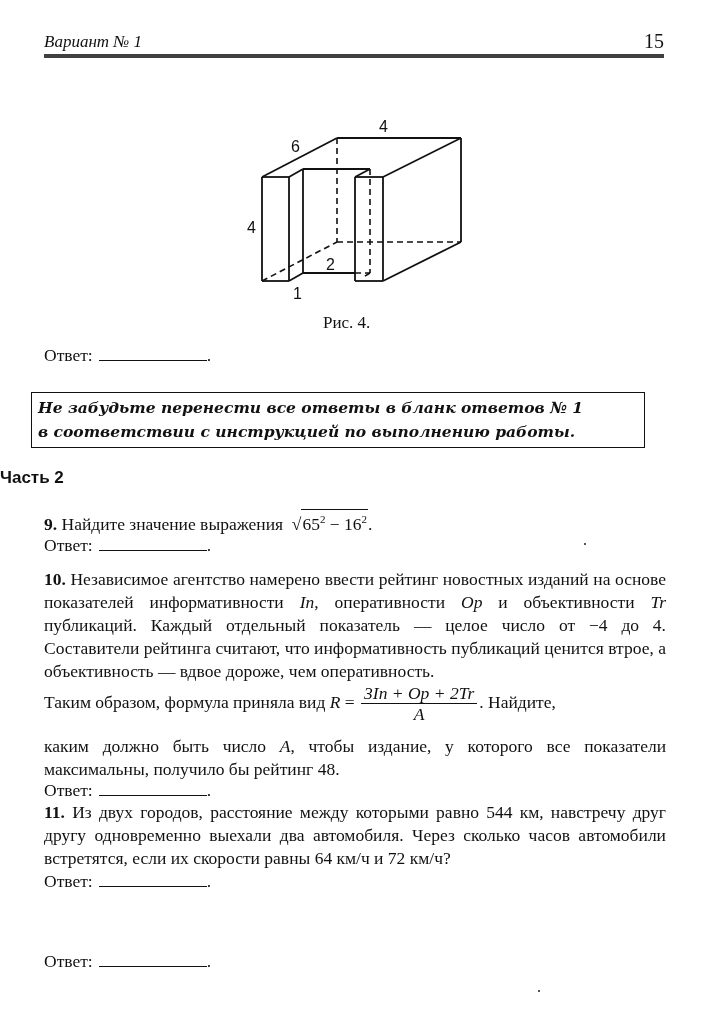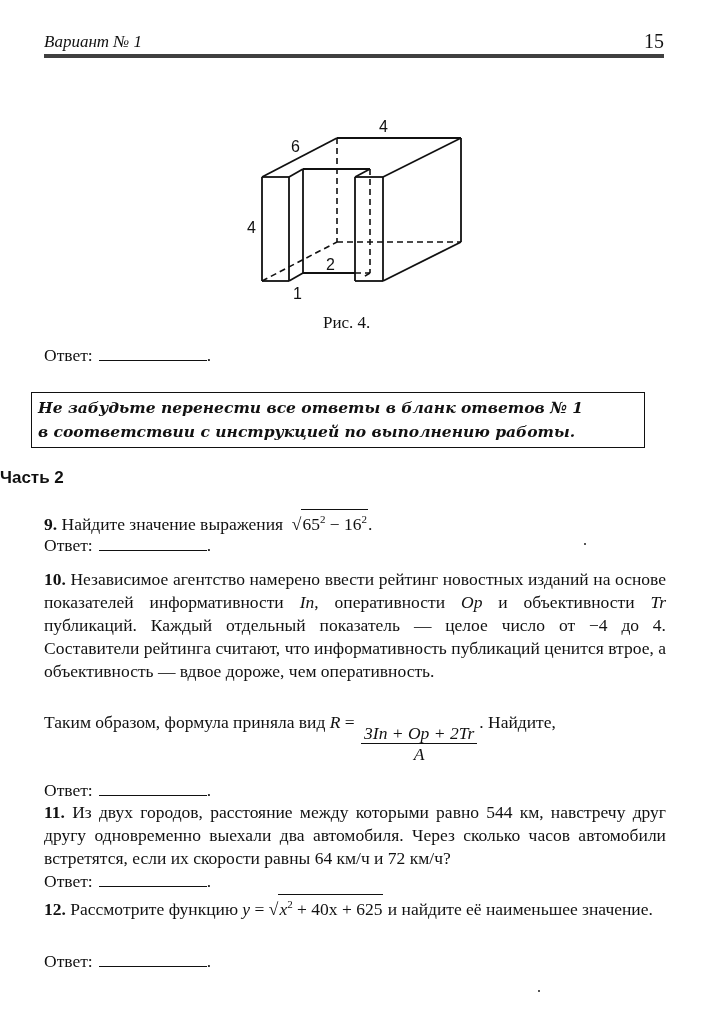--- a/index.html
+++ b/index.html
@@ -21,21 +21,21 @@
             font-family: "DejaVu Serif", serif; font-size: 15.5px; line-height: 24px;
             padding: 3px 6px; box-sizing: border-box; }
   .part-title { position: absolute; left: 0; width: 701px; top: 468px; text-align: left;
                 font-family: "Liberation Sans", sans-serif; font-weight: bold; font-size: 17px; }
   .caption { position: absolute; left: 323px; top: 313px; font-size: 17px; }
   .fig { position: absolute; left: 240px; top: 110px; }
   .fig text { font-family: "Liberation Sans", sans-serif; font-size: 16px; fill: #111; }
   .math { font-style: italic; }
   .sqrt { display: inline-block; border-top: 1.3px solid #111; padding: 0 1px; line-height: 18px; }
   .frac { display: inline-block; vertical-align: middle; text-align: center; margin: 0 2px; }
-  .frac .numr { display: block; border-bottom: 1.3px solid #111; padding: 0 3px; font-style: italic; line-height: 20px; margin-top: 40px; }
+  .frac .numr { display: block; border-bottom: 1.3px solid #111; padding: 0 3px; font-style: italic; line-height: 20px; }
   .frac .den { display: block; font-style: italic; line-height: 20px; }
   sup { font-size: 11px; }
   .speck { position: absolute; width: 2px; height: 2px; background: #555; }
 </style>
 </head>
 <body>
 
 <div class="page">
 
   <div class="header">
@@ -104,35 +104,34 @@
     <span>Ответ:</span><span class="blank"></span>.
   </div>
 
   <div class="p" style="top:568px;">
     <span class="num">10.</span>
     <span>Независимое агентство намерено ввести рейтинг новостных изданий на основе показателей информативности </span><span class="math">In</span><span>, оперативности </span><span class="math">Op</span><span> и объективности </span><span class="math">Tr</span><span> публикаций. Каждый отдельный показатель — целое число от −4 до 4. Составители рейтинга считают, что информативность публикаций ценится втрое, а объективность — вдвое дороже, чем оперативность.</span>
   </div>
   <div class="p" style="top:683px; line-height:24px;">
     <span>Таким образом, формула приняла вид </span><span class="math">R</span><span> = </span><span class="frac"><span class="numr">3In + Op + 2Tr</span><span class="den">A</span></span><span>. Найдите,</span>
   </div>
+  <div class="p" style="top:735px;">
+    <span>каким должно быть число </span><span class="math">A</span><span>, чтобы издание, у которого все показатели максимальны, получило бы рейтинг 48.</span>
+  </div>
   <div class="ans" style="top:780px;">
     <span>Ответ:</span><span class="blank"></span>.
   </div>
 
   <div class="p" style="top:801px;">
     <span class="num">11.</span>
     <span>Из двух городов, расстояние между которыми равно 544 км, навстречу друг другу одновременно выехали два автомобиля. Через сколько часов автомобили встретятся, если их скорости равны 64 км/ч и 72 км/ч?</span>
   </div>
   <div class="ans" style="top:871px;">
     <span>Ответ:</span><span class="blank"></span>.
   </div>
 
-  <div class="p" style="top:894px;">
-    <span class="num">12.</span>
-    <span>Рассмотрите функцию </span><span class="math">y</span><span> = </span>√<span class="sqrt"><span class="math">x</span><sup>2</sup><span> + 40x + 625</span></span><span> и найдите её наименьшее значение.</span>
-  </div>
   <div class="ans" style="top:951px;">
     <span>Ответ:</span><span class="blank"></span>.
   </div>
 
   <div class="speck" style="left:584px; top:543px;"></div>
   <div class="speck" style="left:538px; top:990px;"></div>
 </div>
 
 </body></html>

